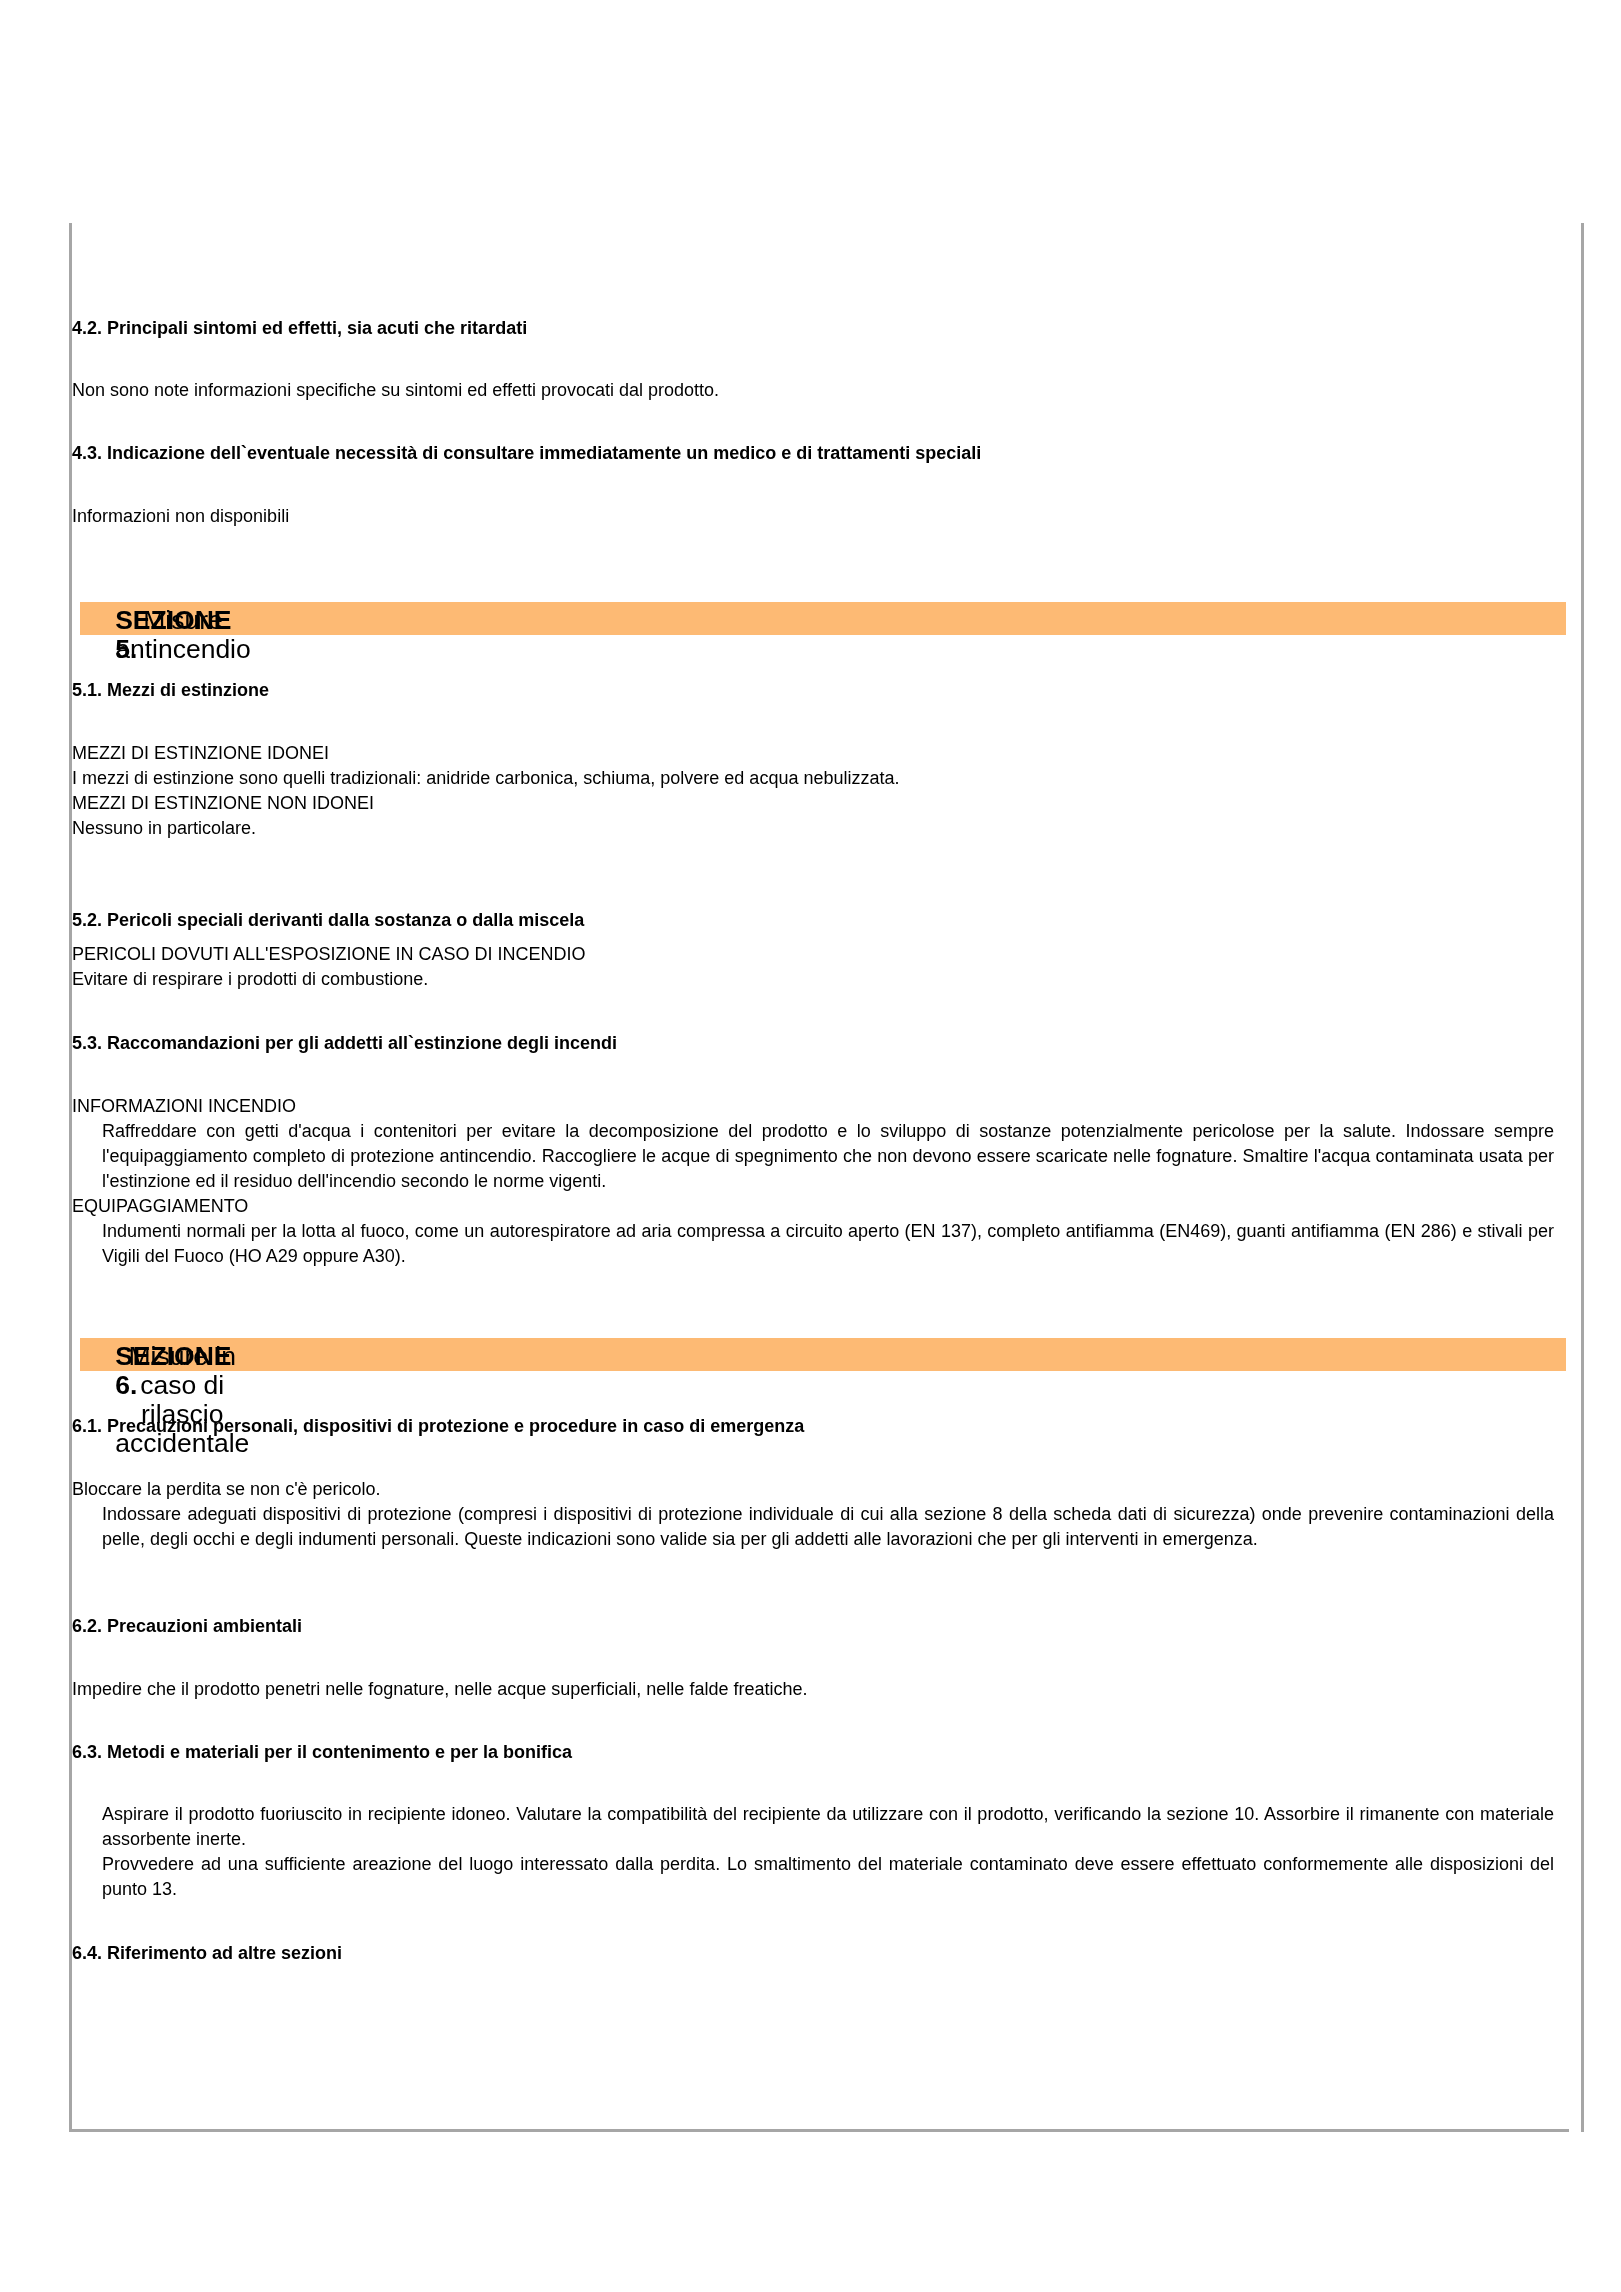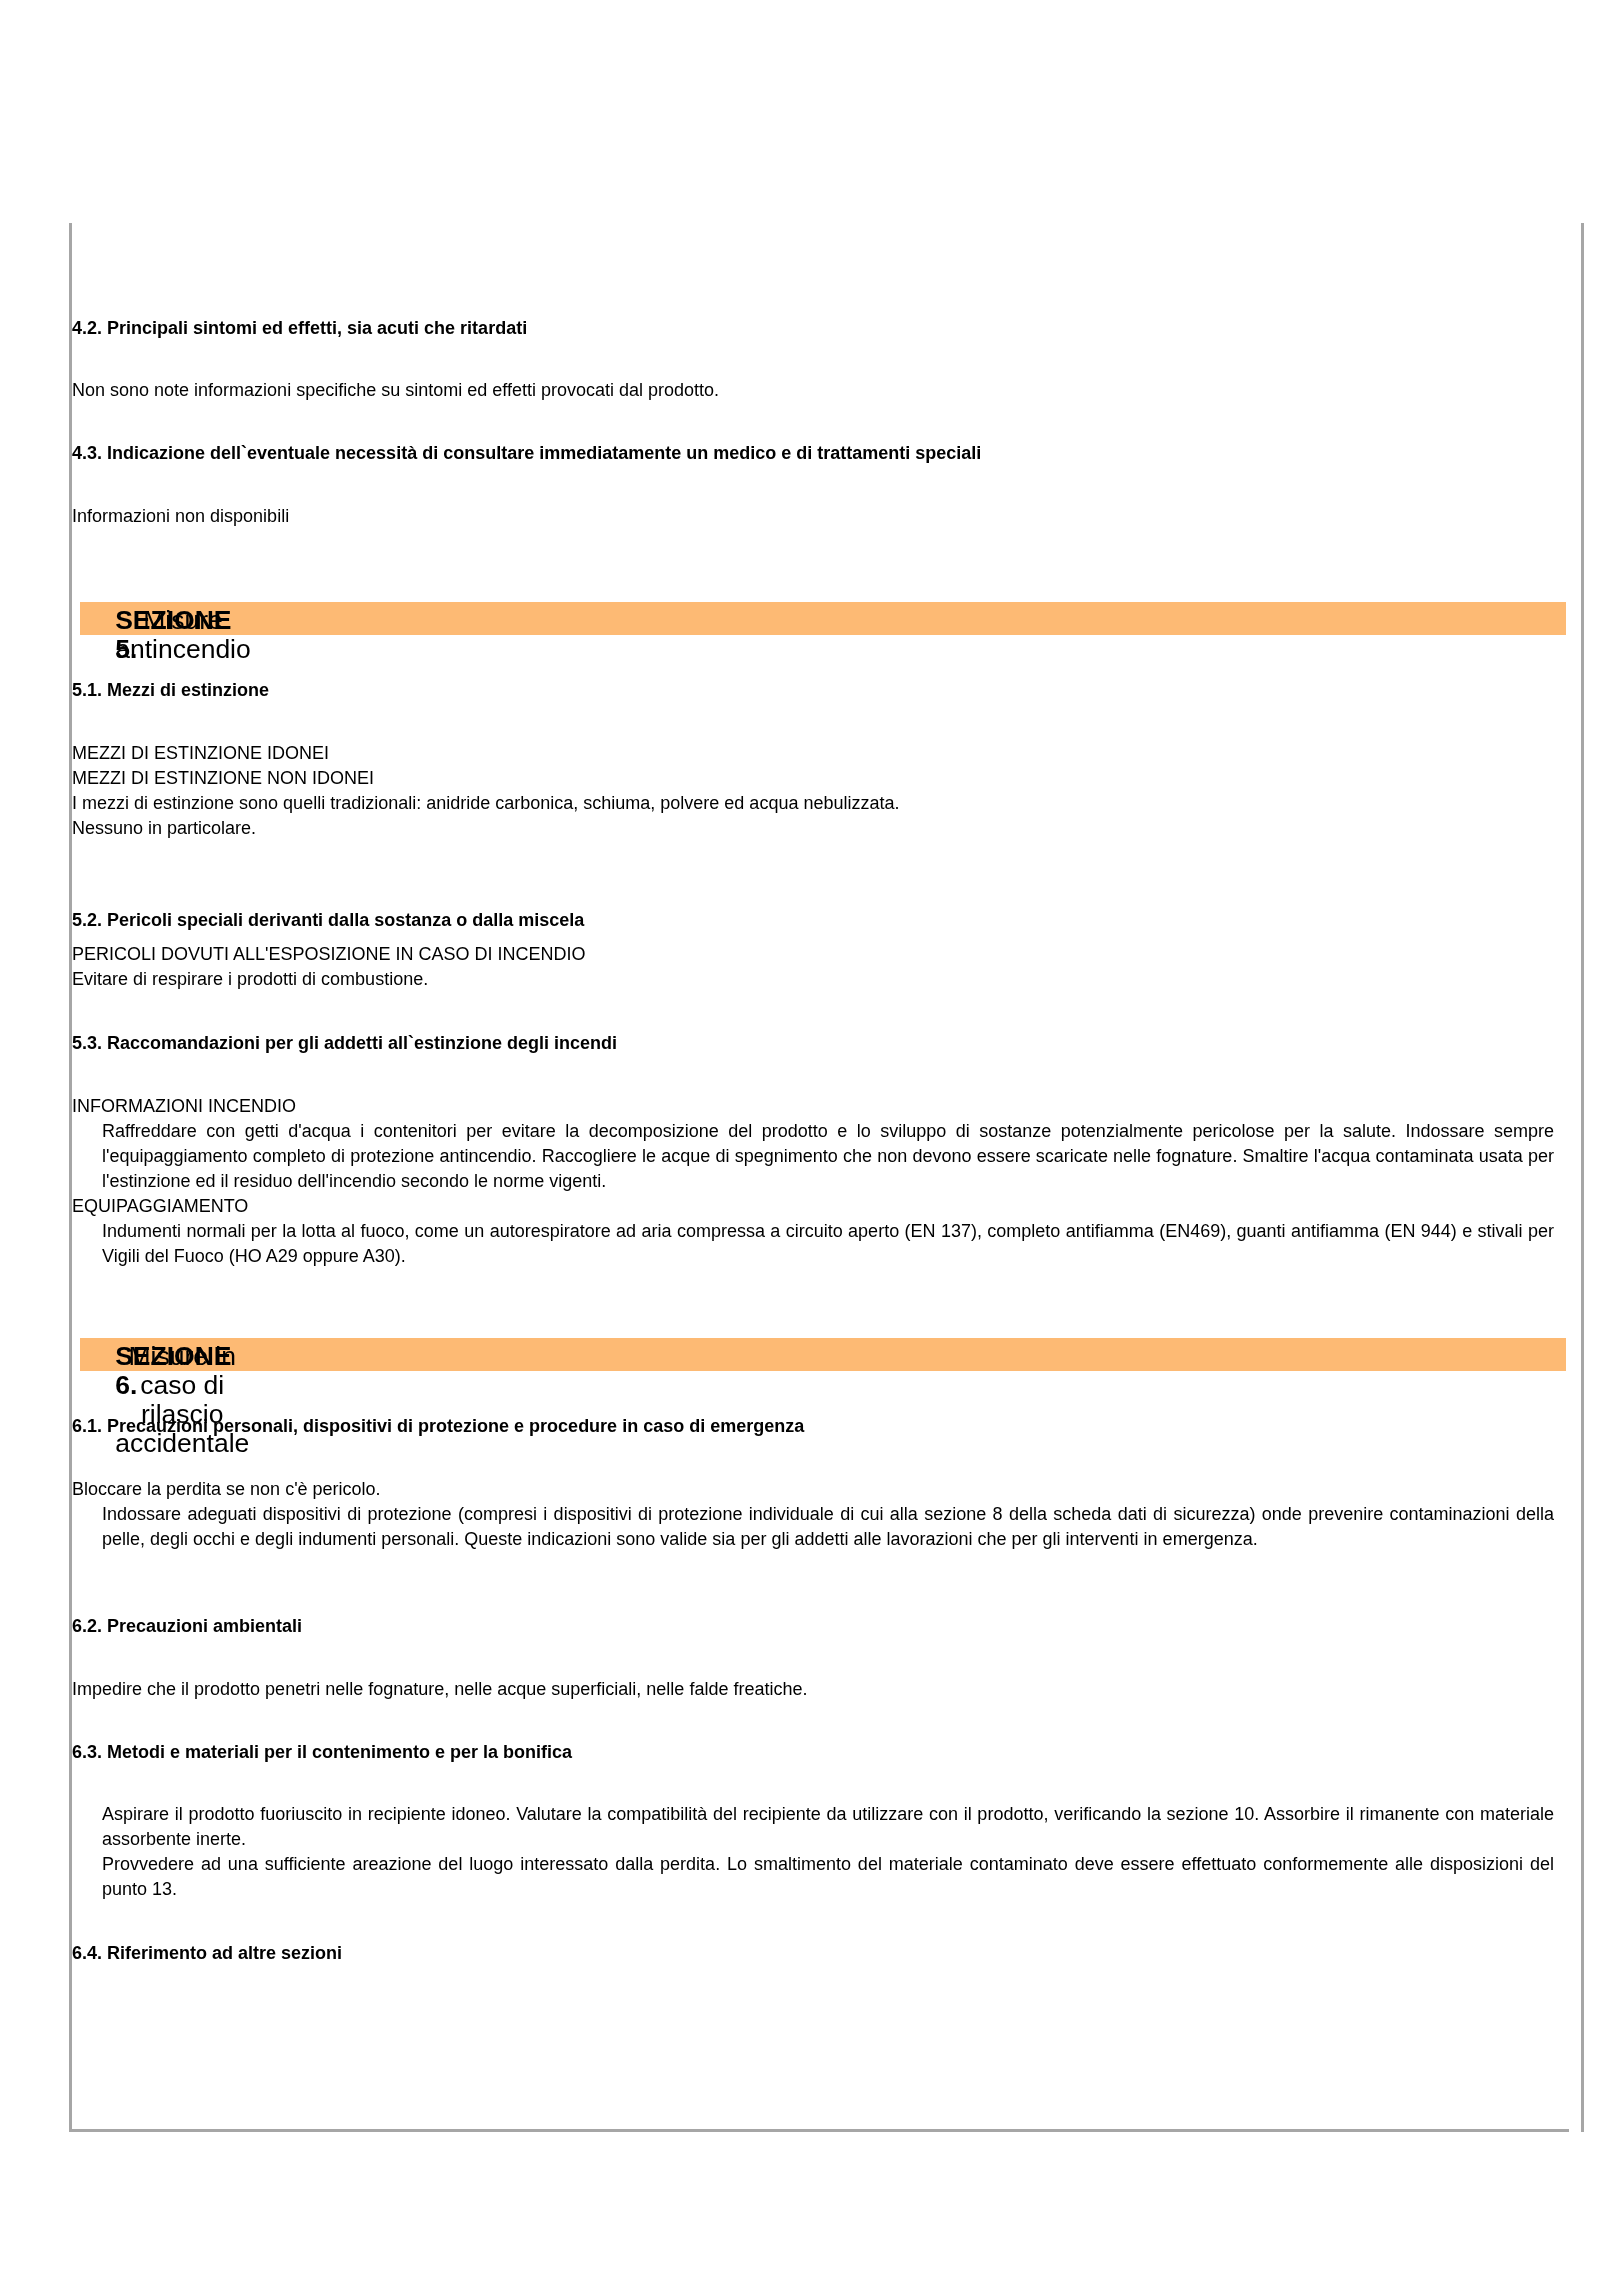--- a/index.html
+++ b/index.html
@@ -34,37 +34,37 @@
 <div class="bar" style="top:602px">
   <span>
       <span>SEZIONE 5.</span> 
       <span class="lt">Misure antincendio</span>
     </span>
 </div>
 
 <div class="abs sub" style="top:678px">5.1. Mezzi di estinzione</div>
 <div class="abs" style="top:741px">
   <div>MEZZI DI ESTINZIONE IDONEI</div>
+  <div>I mezzi di estinzione sono quelli tradizionali: anidride carbonica, schiuma, polvere ed acqua nebulizzata.</div>
   <div>MEZZI DI ESTINZIONE NON IDONEI</div>
-  <div>I mezzi di estinzione sono quelli tradizionali: anidride carbonica, schiuma, polvere ed acqua nebulizzata.</div>
   <div>Nessuno in particolare.</div>
 </div>
 
 <div class="abs sub" style="top:908px">5.2. Pericoli speciali derivanti dalla sostanza o dalla miscela</div>
 <div class="abs" style="top:942px">
   <div>PERICOLI DOVUTI ALL'ESPOSIZIONE IN CASO DI INCENDIO</div>
   <div>Evitare di respirare i prodotti di combustione.</div>
 </div>
 
 <div class="abs sub" style="top:1031px">5.3. Raccomandazioni per gli addetti all`estinzione degli incendi</div>
 <div class="abs" style="top:1094px">
   <div>INFORMAZIONI INCENDIO</div>
   <div class="just">Raffreddare con getti d'acqua i contenitori per evitare la decomposizione del prodotto e lo sviluppo di sostanze potenzialmente pericolose per la salute. Indossare sempre l'equipaggiamento completo di protezione antincendio. Raccogliere le acque di spegnimento che non devono essere scaricate nelle fognature. Smaltire l'acqua contaminata usata per l'estinzione ed il residuo dell'incendio secondo le norme vigenti.</div>
   <div>EQUIPAGGIAMENTO</div>
-  <div class="just">Indumenti normali per la lotta al fuoco, come un autorespiratore ad aria compressa a circuito aperto (EN 137), completo antifiamma (EN469), guanti antifiamma (EN 944) e stivali per Vigili del Fuoco (HO A29 oppure A30).</div>
+  <div class="just">Indumenti normali per la lotta al fuoco, come un autorespiratore ad aria compressa a circuito aperto (EN 137), completo antifiamma (EN469), guanti antifiamma (EN 286) e stivali per Vigili del Fuoco (HO A29 oppure A30).</div>
 </div>
 
 <div class="bar" style="top:1338px">
   <span>
       <span>SEZIONE 6.</span> 
       <span class="lt">Misure in caso di rilascio accidentale</span>
     </span>
 </div>
 
 <div class="abs sub" style="top:1414px">6.1. Precauzioni personali, dispositivi di protezione e procedure in caso di emergenza</div>

